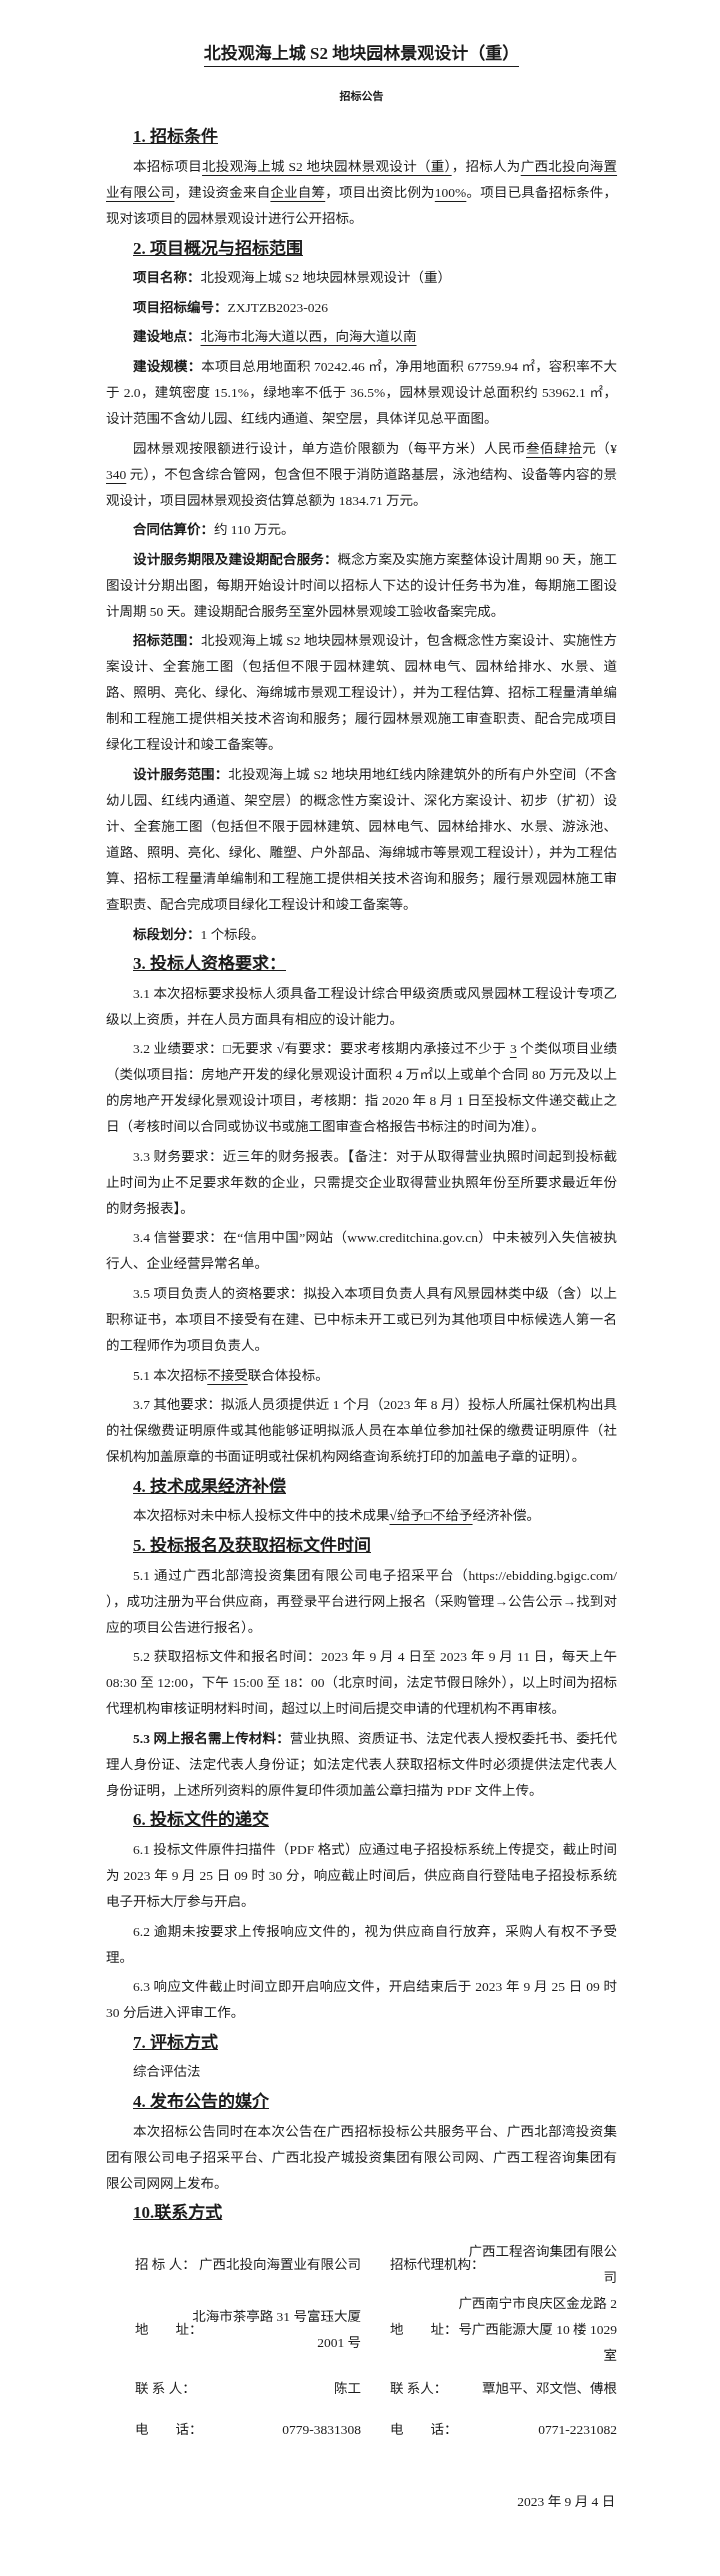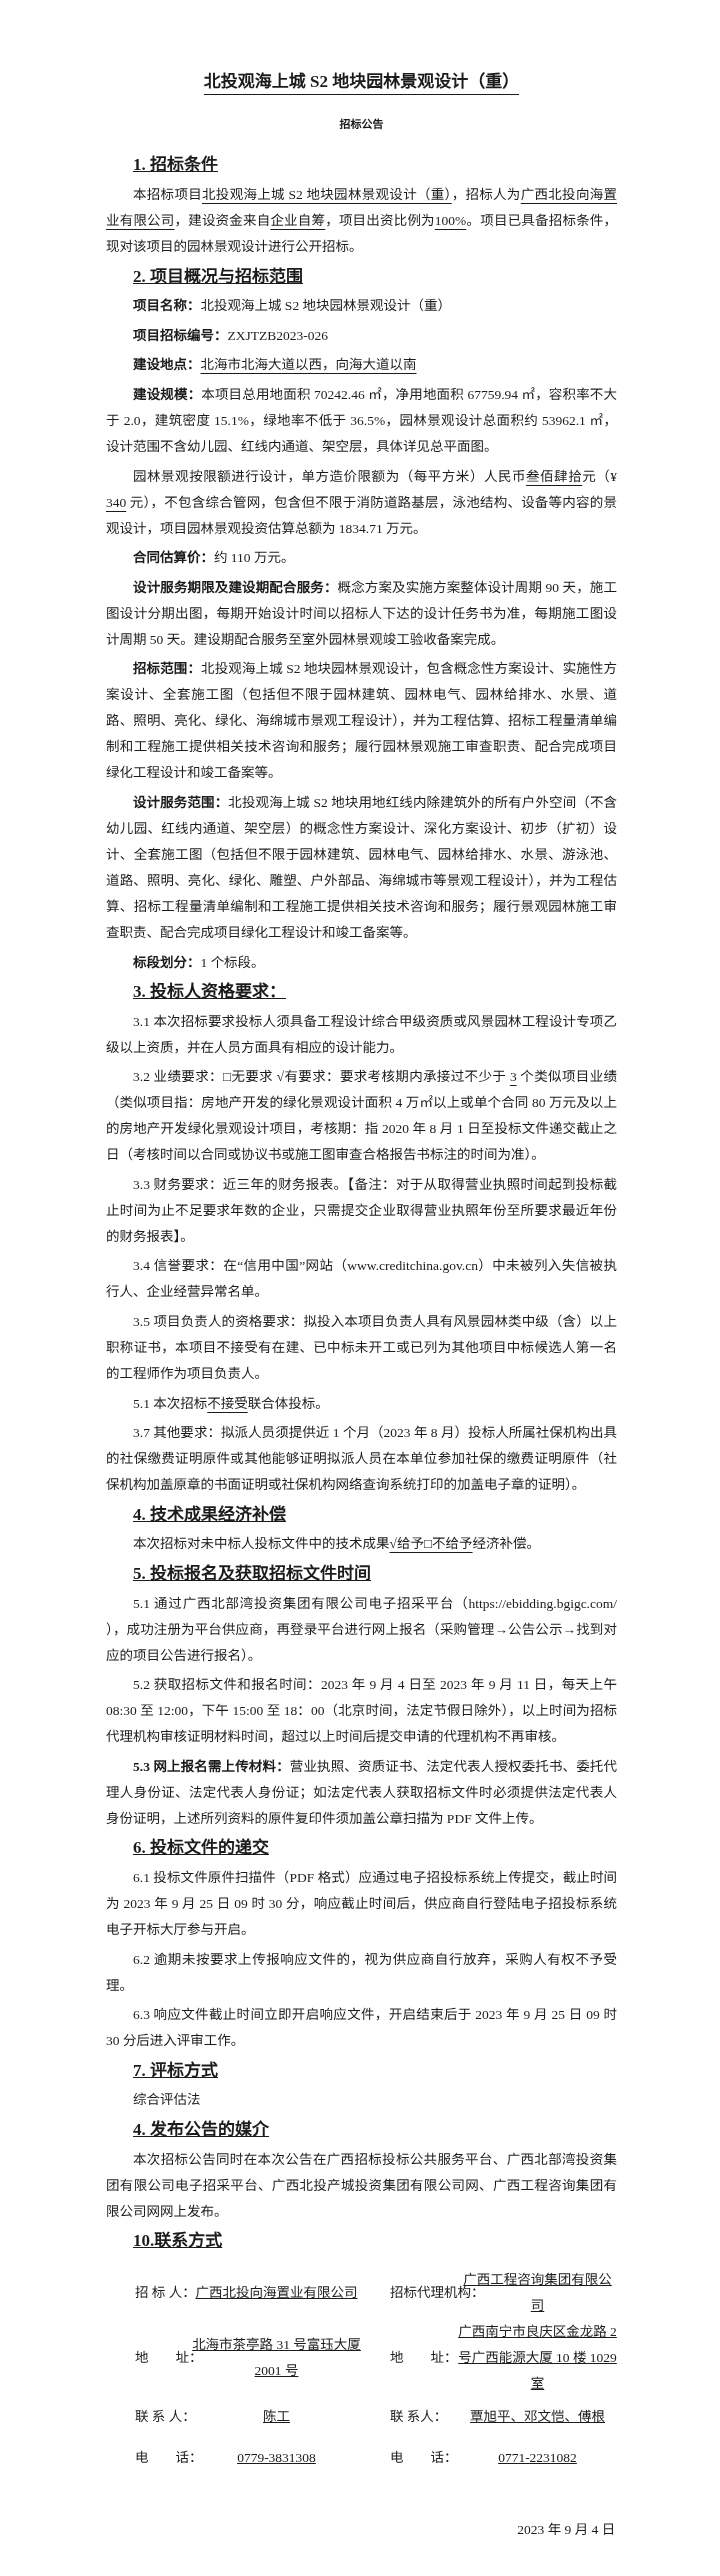--- a/index.html
+++ b/index.html
@@ -4,21 +4,21 @@
 <style>
   html,body{margin:0;padding:0;background:#ffffff;}
   .page{
     width:721px;height:2576px;background:#ffffff;overflow:hidden;
     box-sizing:border-box;position:relative;
     font-family:"Liberation Serif","DejaVu Serif",serif;
     color:#1c1c1c;
   }
   .content{
     box-sizing:border-box;
-    padding:68px 104px 0 106px;
+    padding:40px 104px 0 106px;
   }
   .doc-title{
     margin:0 0 16px 0;
     text-align:center;
     font-size:17px;font-weight:bold;line-height:27px;
   }
   .doc-title .title-underline{
     border-bottom:1.8px solid #1c1c1c;
     padding-bottom:2.7px;
   }
@@ -40,21 +40,21 @@
   .u{text-decoration:underline;text-underline-offset:3.6px;}
   .contact-table{margin-top:12.6px;}
   .c-row{
     display:grid;
     grid-template-columns:86px 169px 97px 1fr;
     align-items:center;
     min-height:41px;
     font-size:13.5px;line-height:26px;
   }
   .c-label{white-space:pre;margin-left:29px;}
-  .c-value{text-align:center;text-decoration:underline;}
+  .c-value{text-align:right;}
   .doc-date{
     margin-top:38px;
     text-align:right;
     font-size:13.5px;line-height:26px;
     padding-right:1.8px;
   }
 </style>
 </head>
 <body>
 

